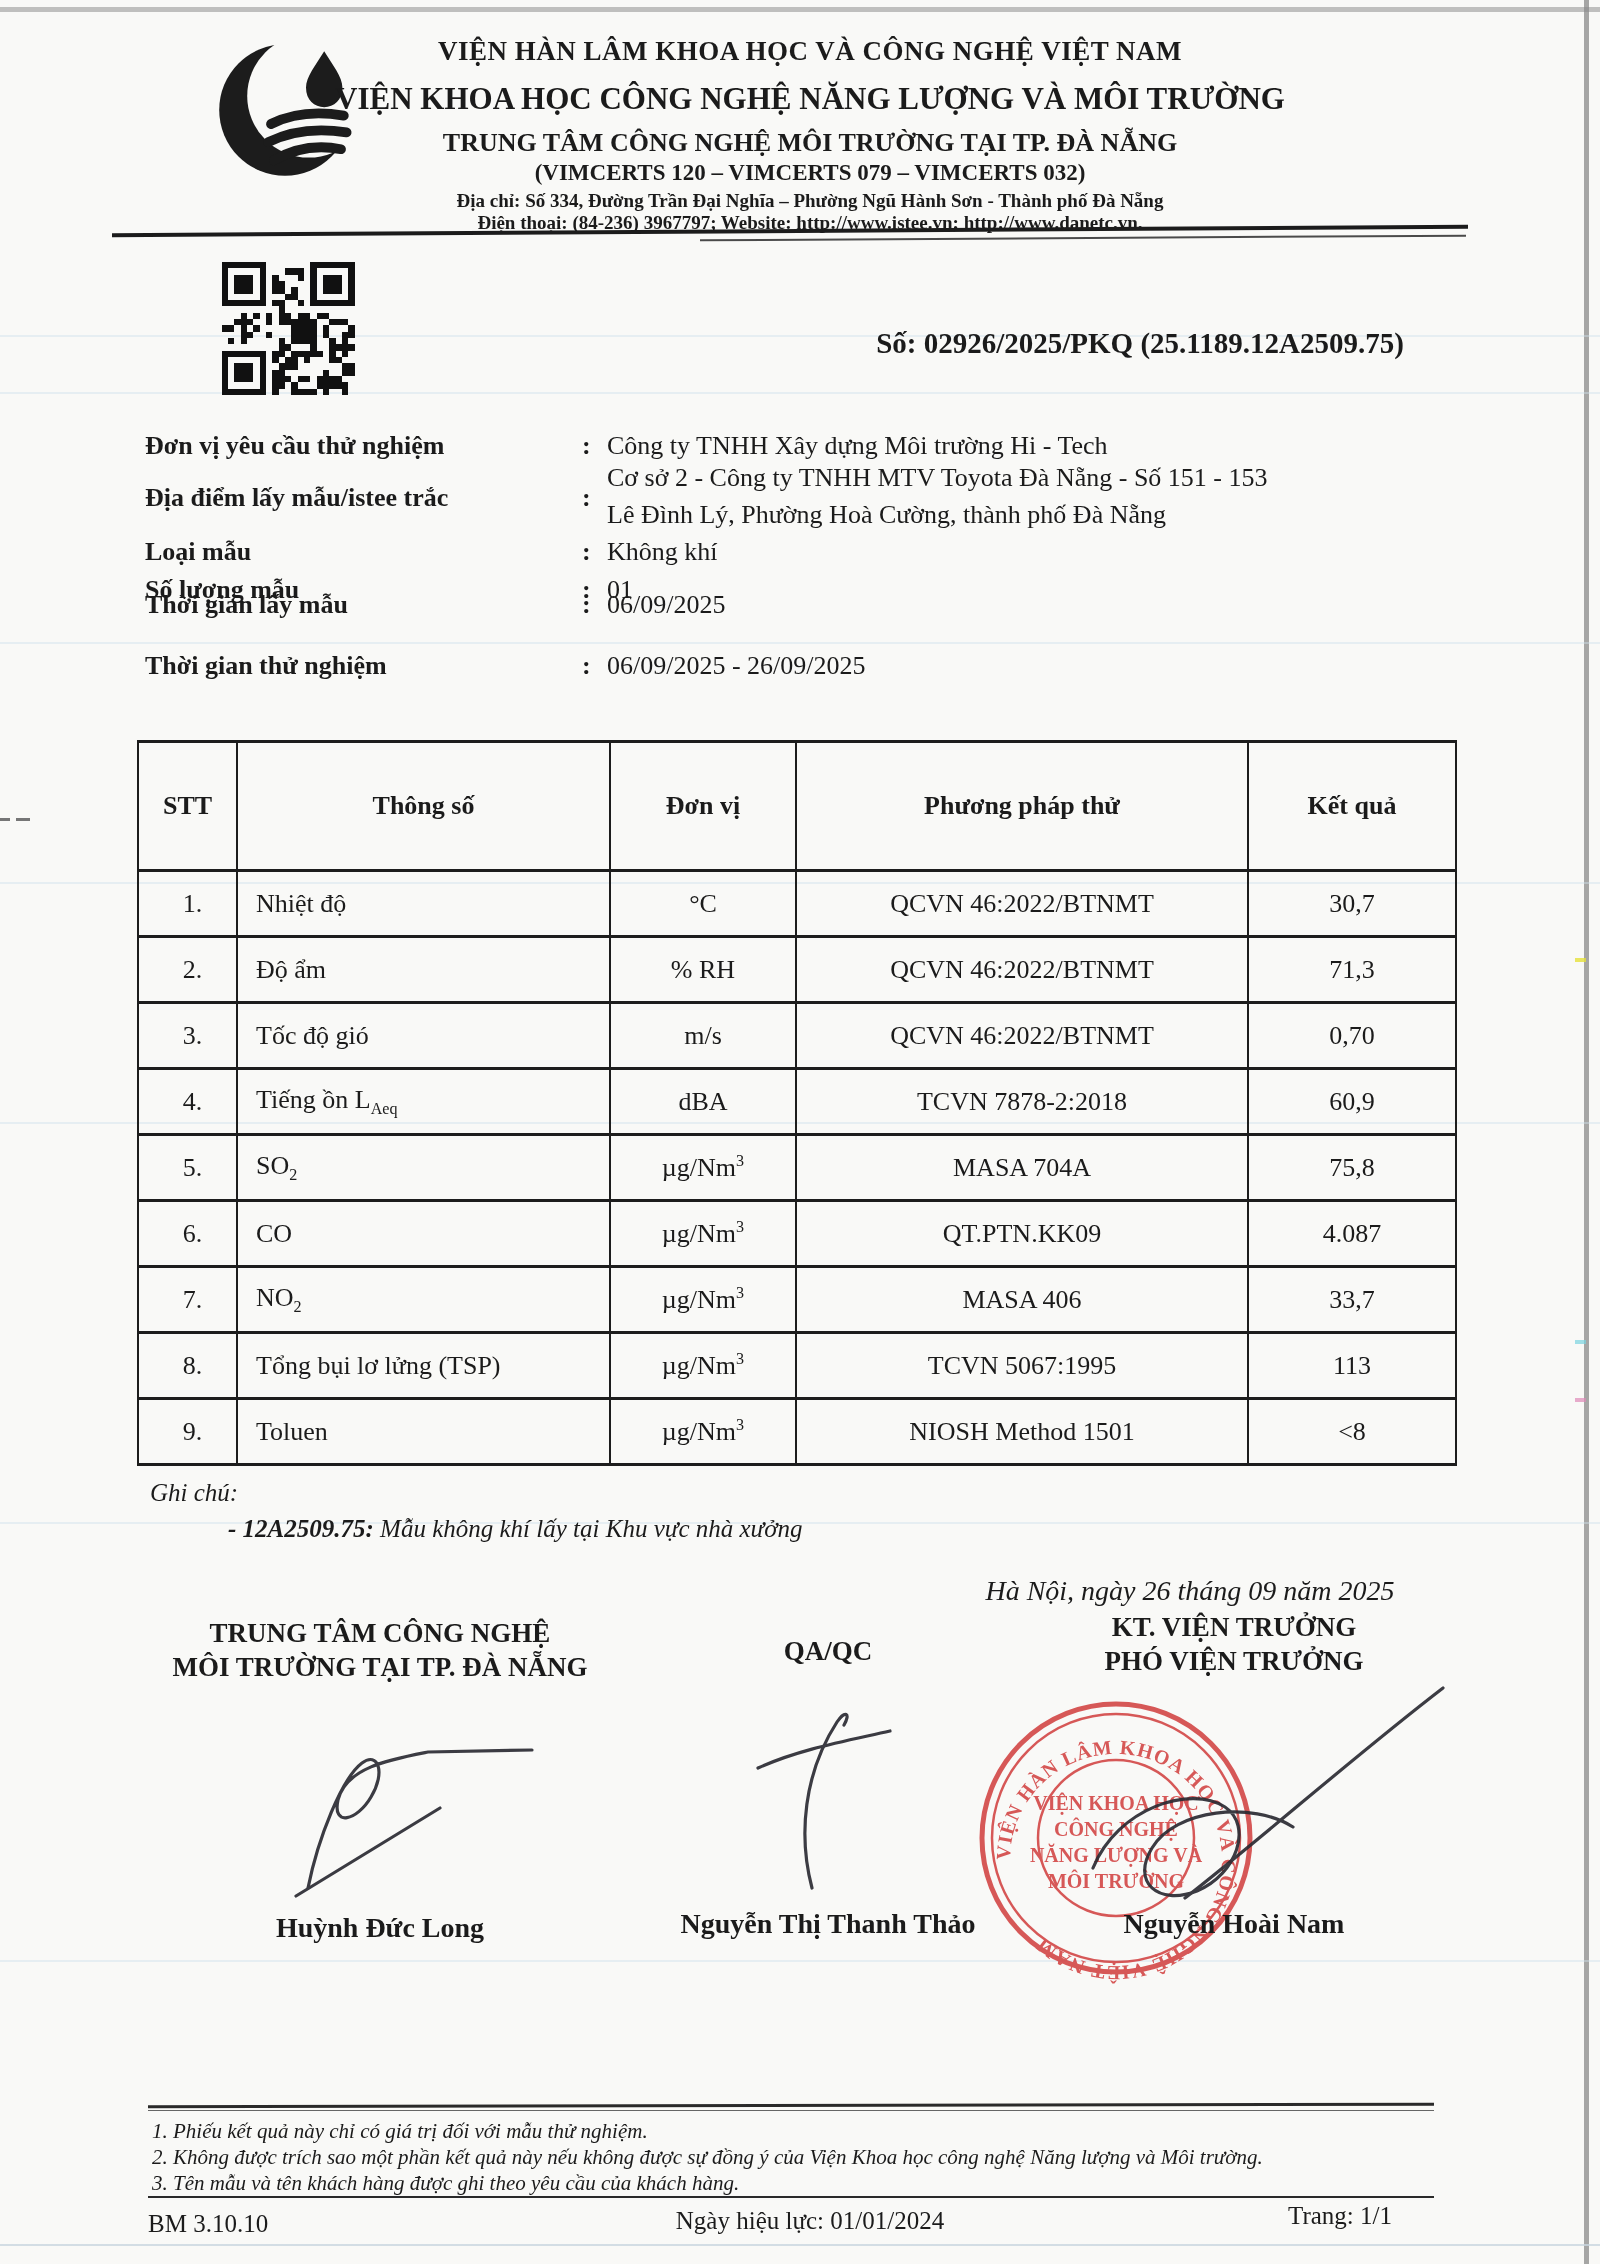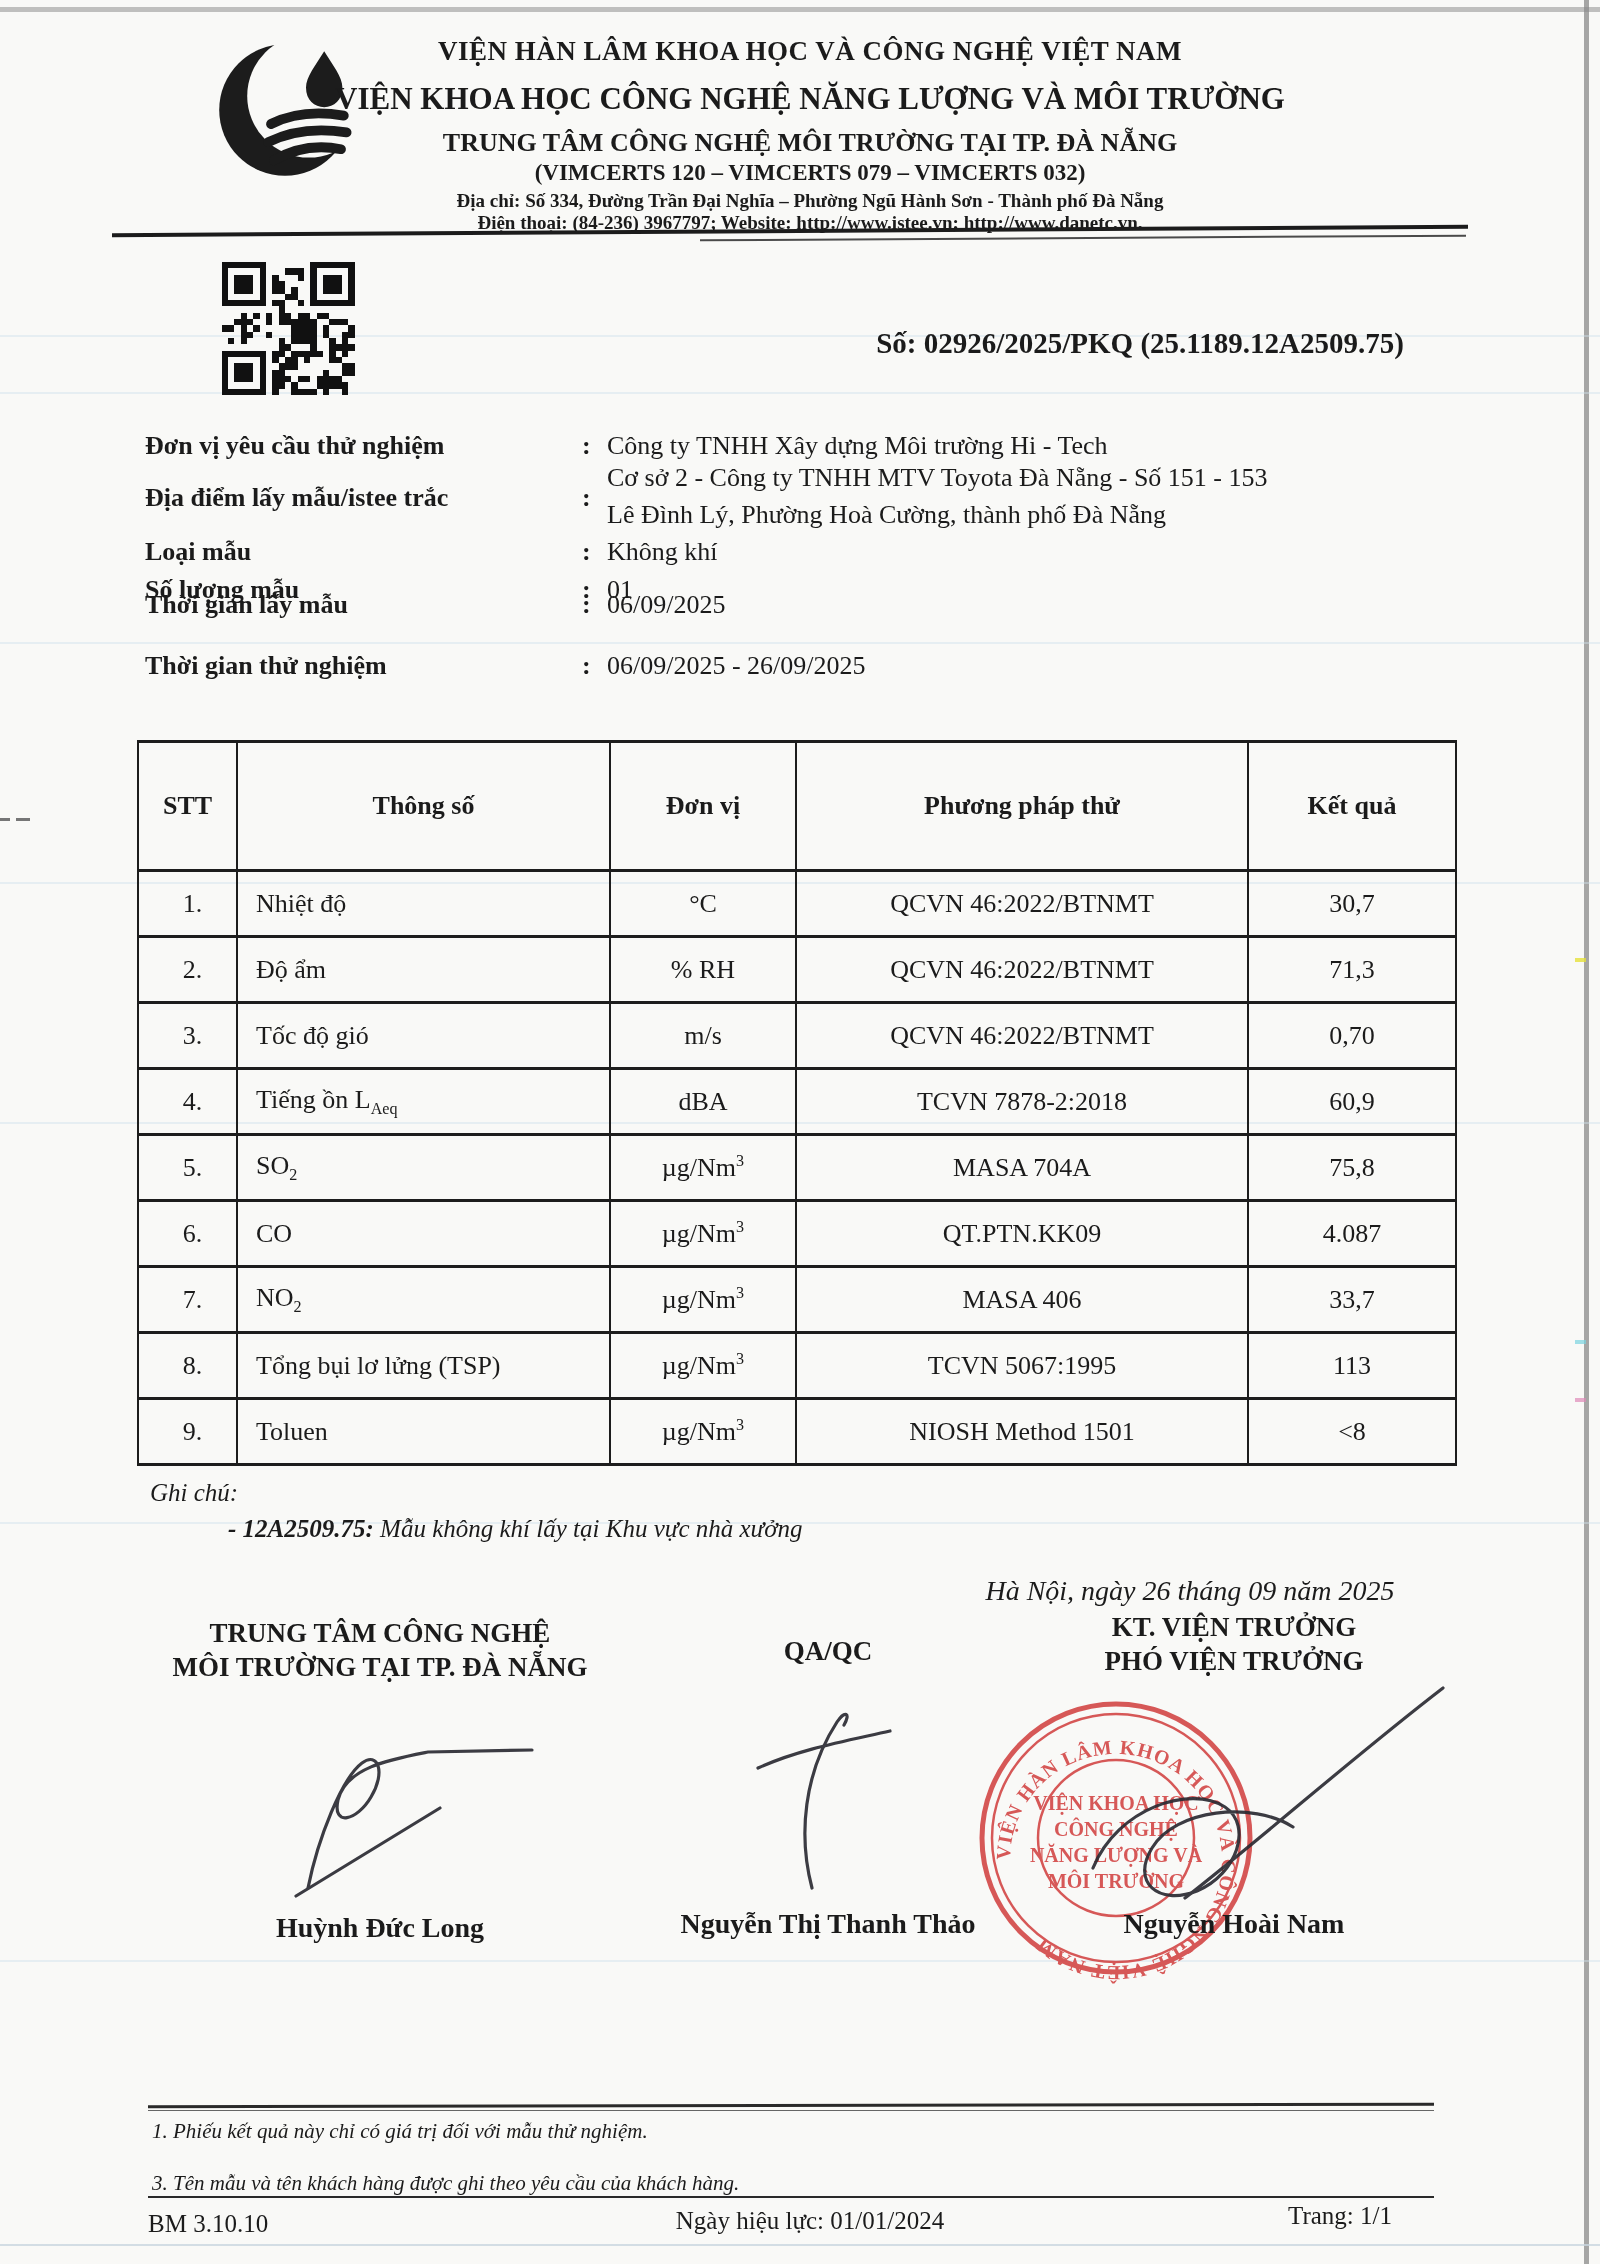--- a/index.html
+++ b/index.html
@@ -391,19 +391,20 @@
     </g>
   </svg>
 
   <div class="abs ctr b names" style="left:130px;top:1912px;width:500px;">Huỳnh Đức Long</div>
   <div class="abs ctr b names" style="left:578px;top:1908px;width:500px;">Nguyễn Thị Thanh Thảo</div>
   <div class="abs ctr b names" style="left:984px;top:1908px;width:500px;">Nguyễn Hoài Nam</div>
 
   <div class="abs fl" style="left:148px;top:2104px;width:1286px;height:3px;transform:rotate(-0.12deg);"></div>
   <div class="abs" style="left:148px;top:2110px;width:1286px;height:1px;background:#666;"></div>
   <div class="abs i fnote" style="top:2119px;">1. Phiếu kết quả này chỉ có giá trị đối với mẫu thử nghiệm.</div>
+  <div class="abs i fnote" style="top:2145px;">2. Không được trích sao một phần kết quả này nếu không được sự đồng ý của Viện Khoa học công nghệ Năng lượng và Môi trường.</div>
   <div class="abs i fnote" style="top:2171px;">3. Tên mẫu và tên khách hàng được ghi theo yêu cầu của khách hàng.</div>
   <div class="abs fl" style="left:148px;top:2196px;width:1286px;height:2px;"></div>
   <div class="abs fbottom" style="left:148px;top:2210px;">BM 3.10.10</div>
   <div class="abs ctr fbottom" style="left:560px;top:2207px;width:500px;">Ngày hiệu lực: 01/01/2024</div>
   <div class="abs fbottom" style="left:1288px;top:2202px;">Trang: 1/1</div>
 
 </div>
 
 </body></html>

